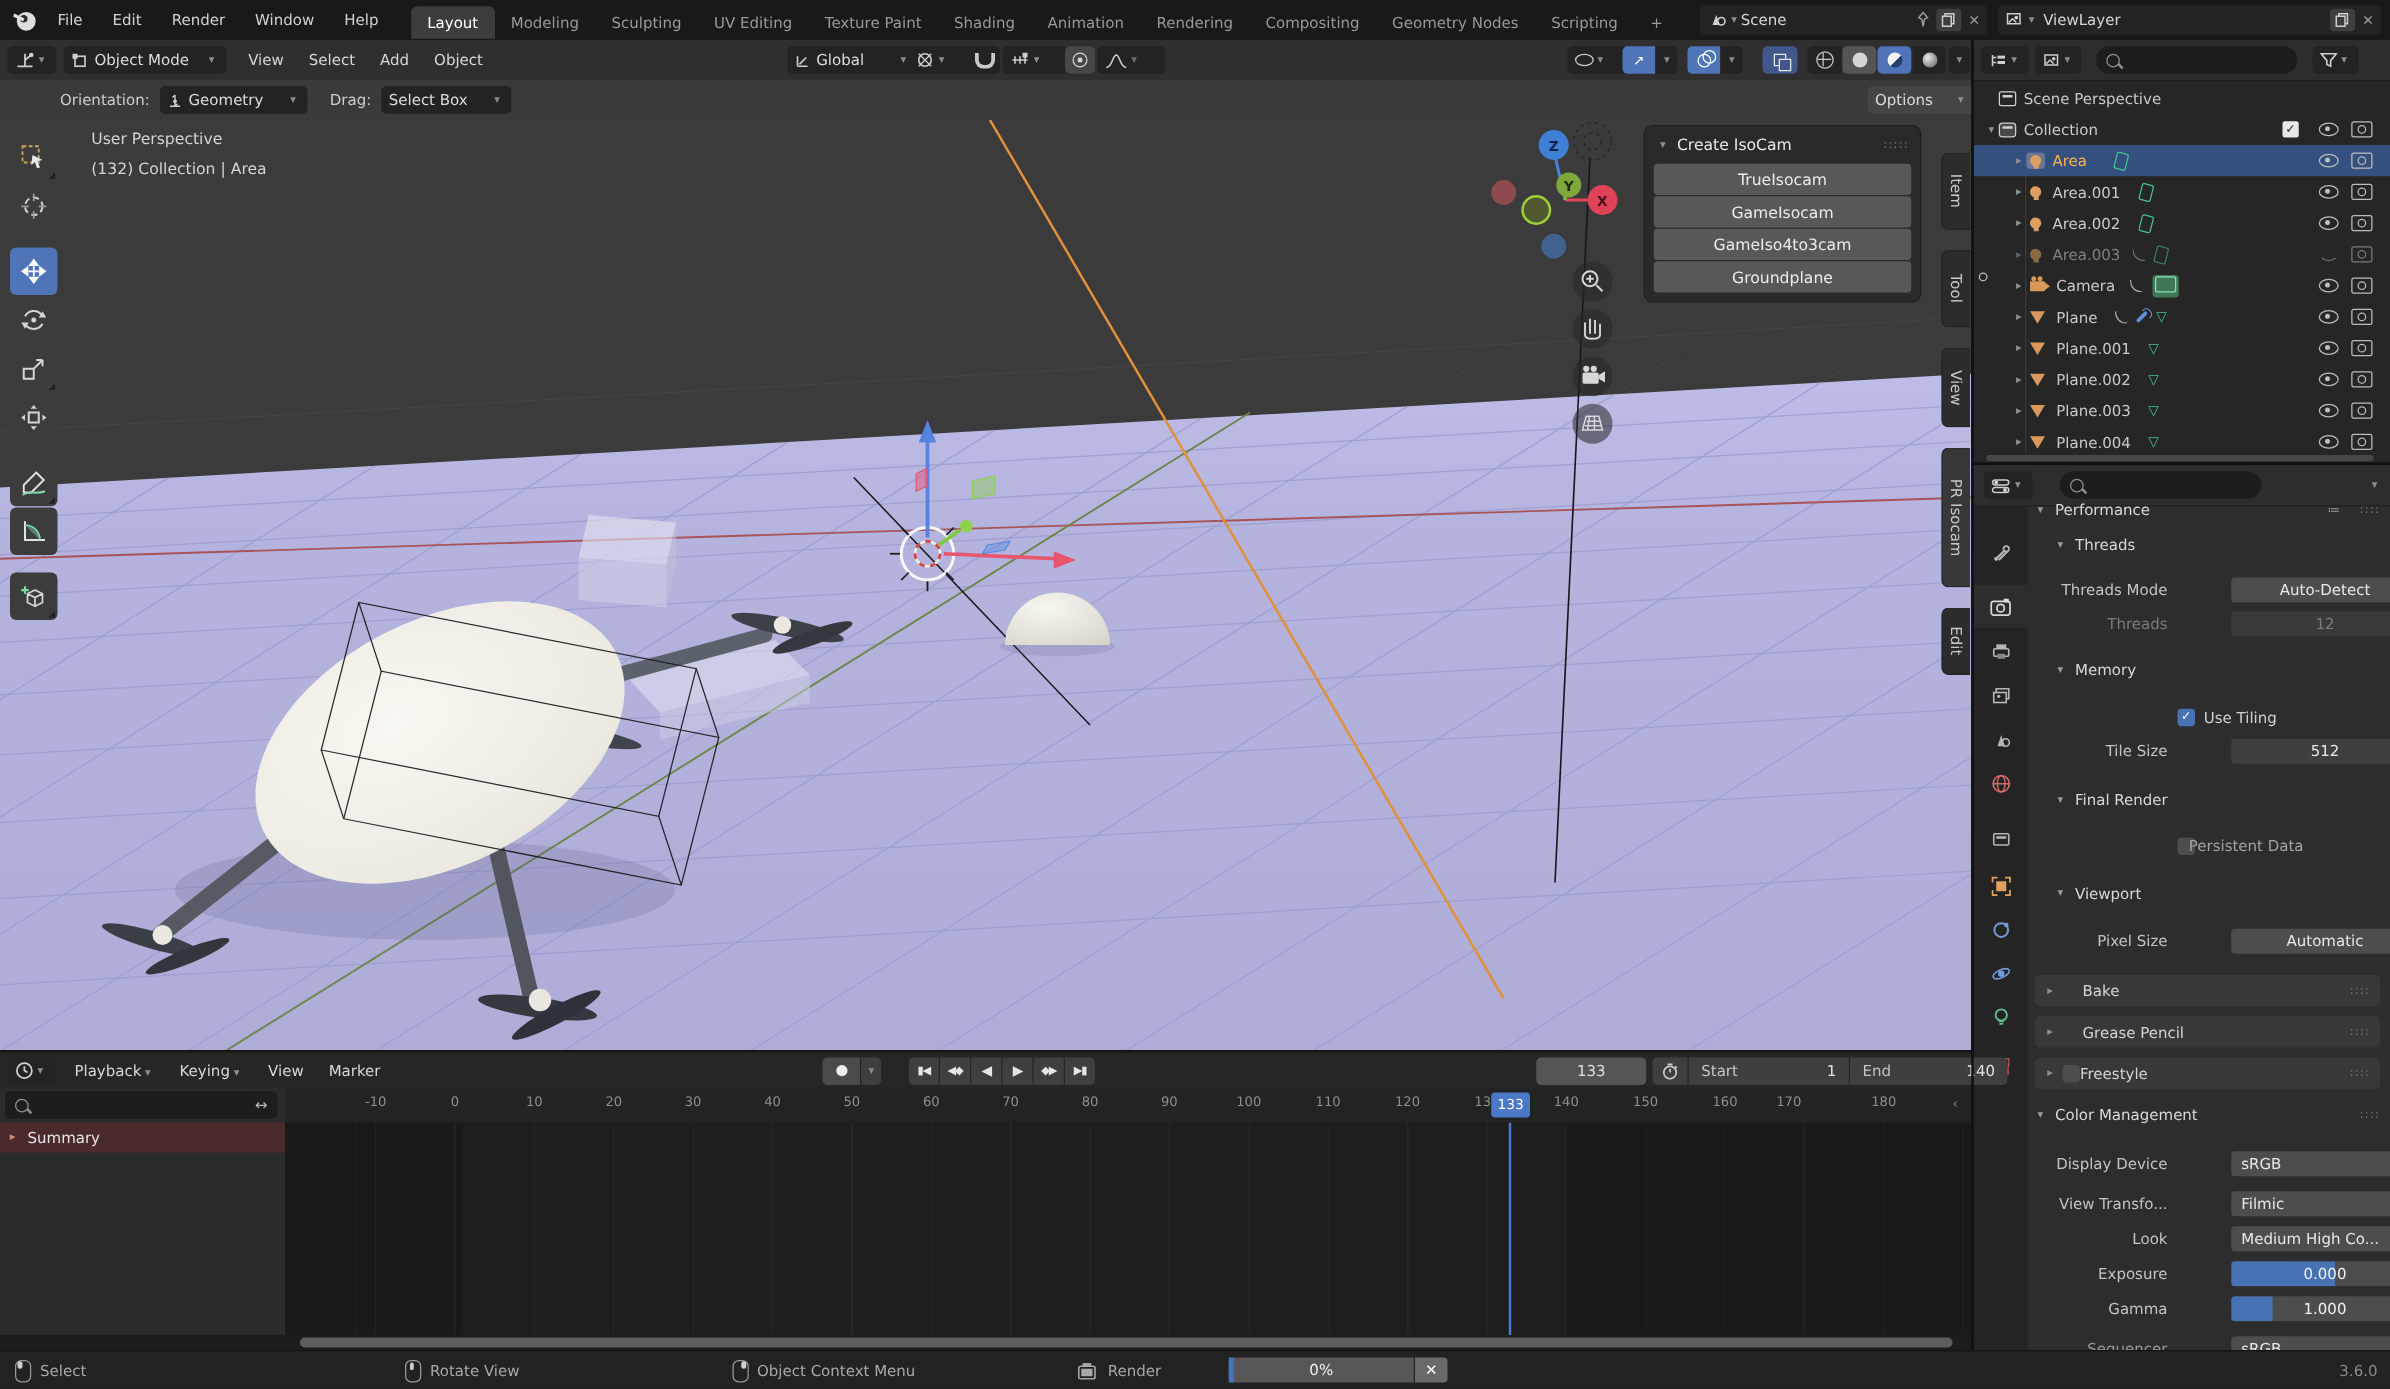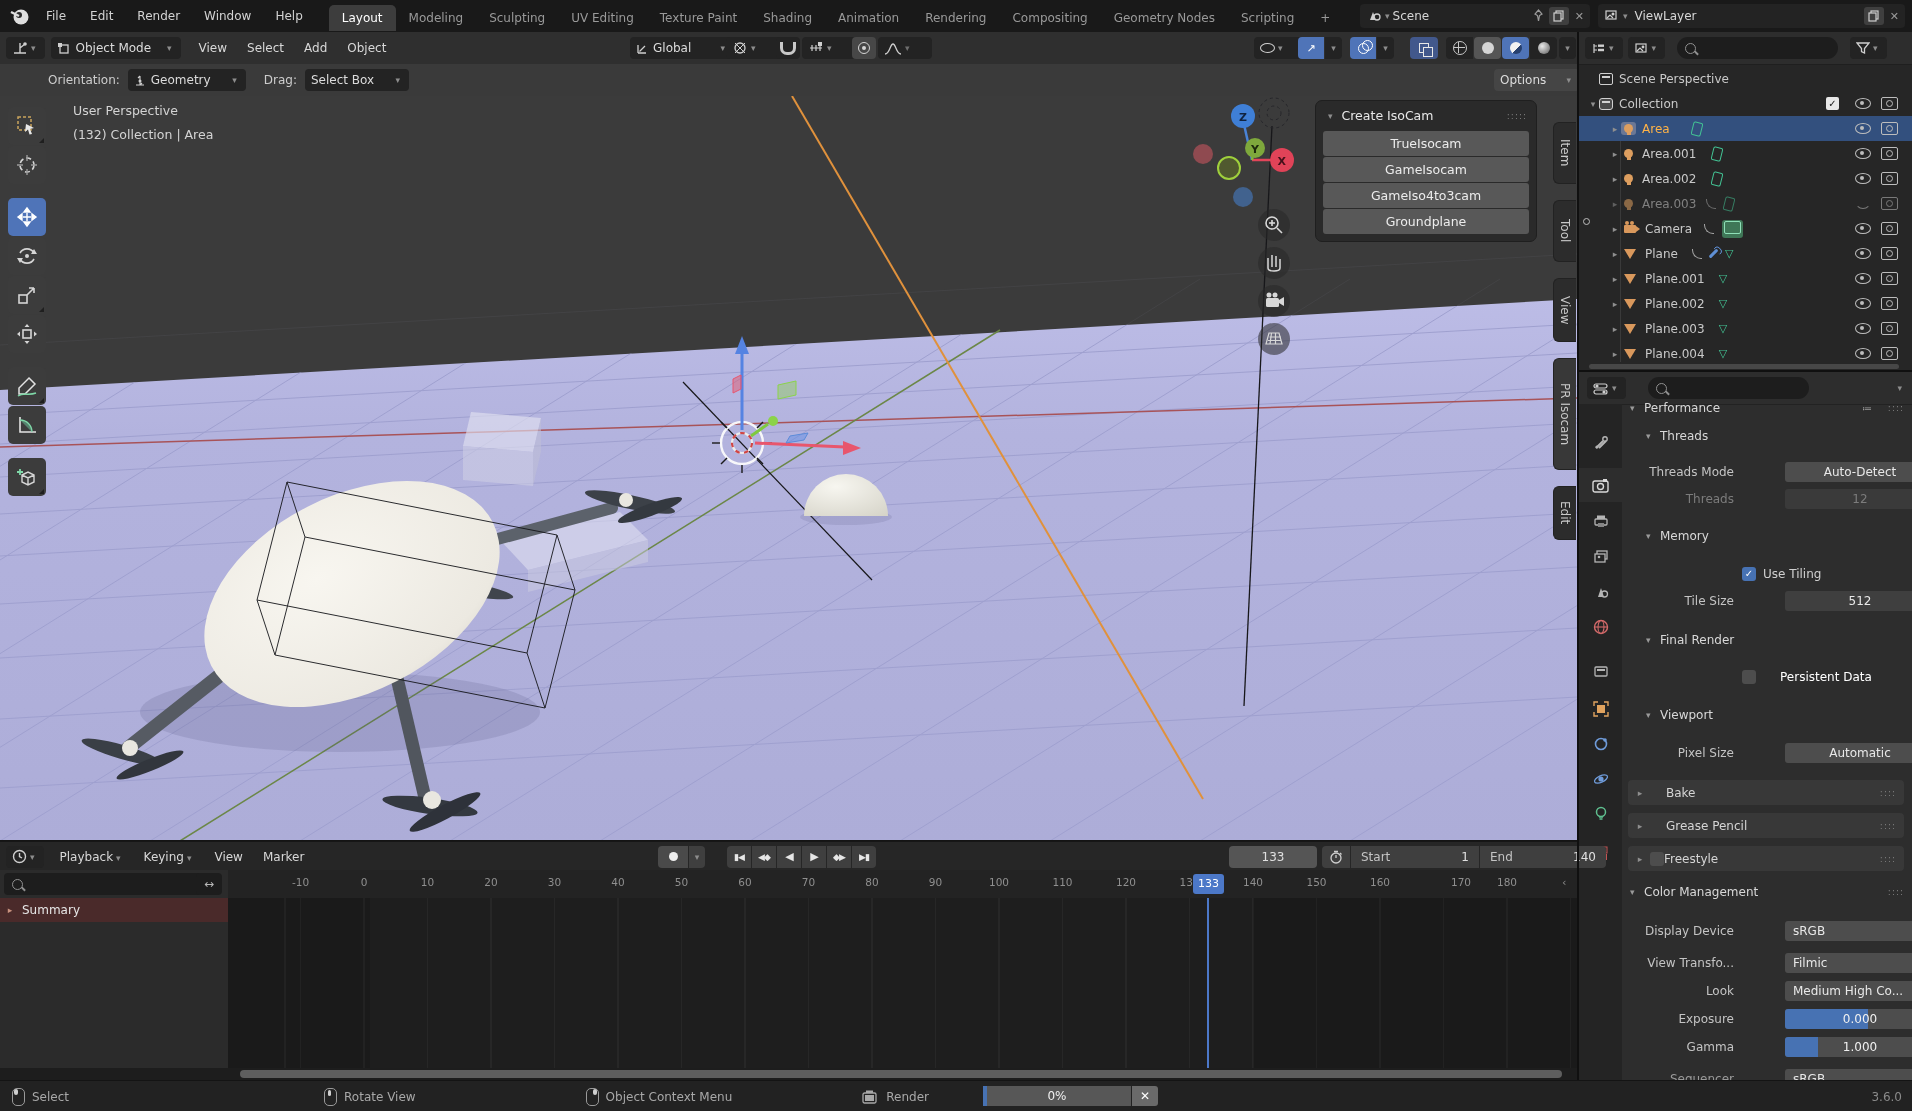--- a/index.html
+++ b/index.html
@@ -861,21 +861,21 @@
         <div class="pfield" style="background:#3f3f3f">
             <span>512</span>
           </div>
       </div>
       <div class="prow" style="top:256px">
         <span class="sec-chev" style="left:24px">▾</span>
         <span style="margin-left:38px;color:#d8d8d8">Final Render</span>
       </div>
       <div class="prow" style="top:293px">
         <span class="pchk off" style="position:absolute;left:120px"></span>
-        <span style="position:absolute;left:158px;color:#ffffff">Persistent Data</span>
+        <span style="position:absolute;left:129px;color:#a3a3a3">Persistent Data</span>
       </div>
       <div class="prow" style="top:331px">
         <span class="sec-chev" style="left:24px">▾</span>
         <span style="margin-left:38px;color:#d8d8d8">Viewport</span>
       </div>
       <div class="prow" style="top:369px">
         <span class="plabel">Pixel Size</span>
         <div class="pfield">
             <span>Automatic</span>
           </div>
@@ -1019,21 +1019,21 @@
         <span class="ruler-num" style="left: 560.5px;">70</span>
         <span class="ruler-num" style="left: 624px;">80</span>
         <span class="ruler-num" style="left: 687.5px;">90</span>
         <span class="ruler-num" style="left: 751px;">100</span>
         <span class="ruler-num" style="left: 814.5px;">110</span>
         <span class="ruler-num" style="left: 878px;">120</span>
         <span class="ruler-num" style="left: 941.5px;">130</span>
         <span class="ruler-num" style="left: 1005px;">140</span>
         <span class="ruler-num" style="left: 1068.5px;">150</span>
         <span class="ruler-num" style="left: 1132px;">160</span>
-        <span class="ruler-num" style="left: 1213px;">170</span>
+        <span class="ruler-num" style="left: 1173px; text-align: right;">170</span>
         <span class="ruler-num" style="left: 1259px;">180</span>
       </div>
     <div id="playhead-badge">133</div>
     <span class="abs" style="left:1334px;top:6px;color:#8a8a8a;font-size:11px">‹</span>
   </div>
 
   <div id="tl-channels" class="abs">
     <div class="abs" style="left:0;top:0;width:142px;height:170px;background:rgba(0,0,0,0.12)"></div>
     <div class="abs" style="left:1025px;top:0;width:324px;height:170px;background:rgba(0,0,0,0.12)"></div>
     <div id="playhead-line"></div>

